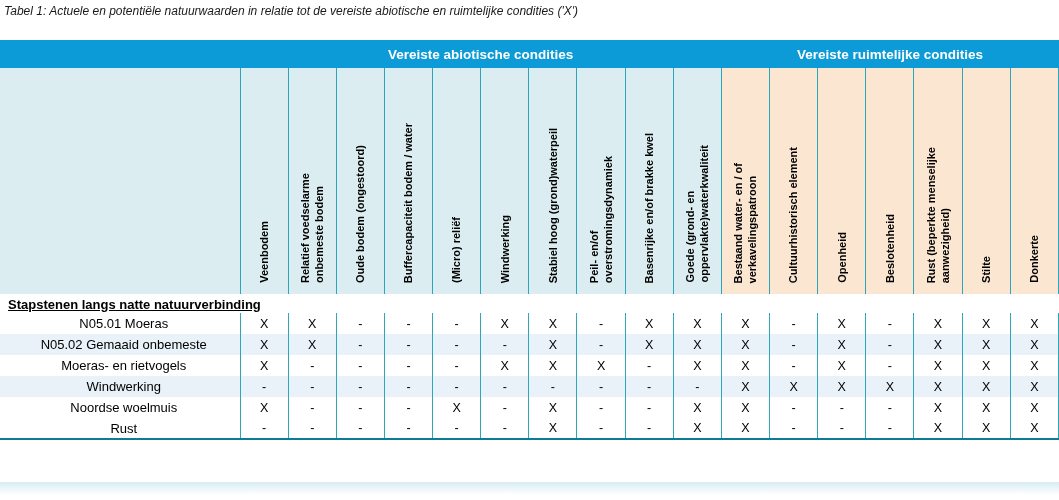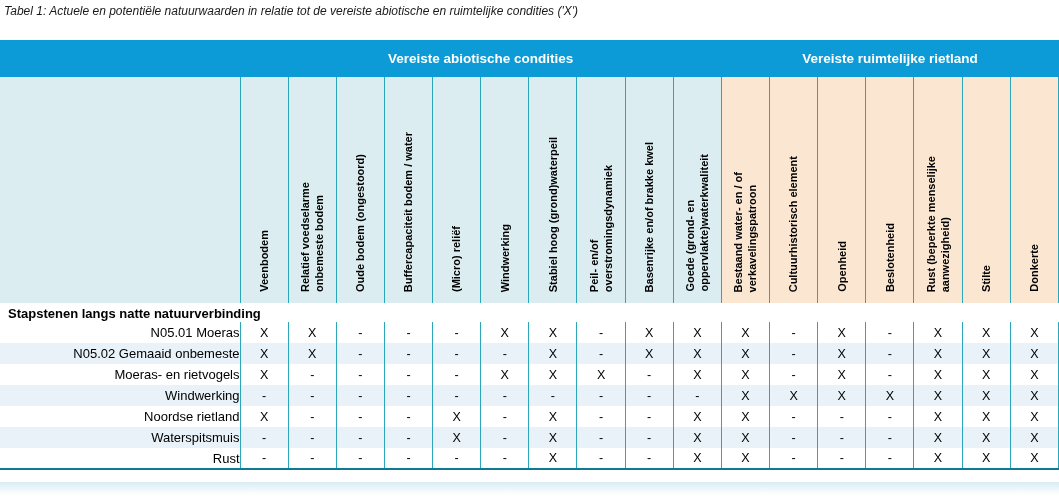--- a/index.html
+++ b/index.html
@@ -21,41 +21,41 @@
     white-space:nowrap;
   }
   table.matrix{
     position:absolute;top:40px;left:0;width:1059px;
     border-collapse:collapse;table-layout:fixed;
     border-bottom:2px solid var(--bottom-border);
   }
   col.label-col{width:240px;}
   .band-row th{
     background:var(--band-blue);color:#ffffff;font-weight:bold;font-size:13.5px;
-    height:37px;text-align:center;padding:0;vertical-align:middle;
+    height:28px;text-align:center;padding:0;vertical-align:middle;
   }
   .head-row th{
     height:226px;vertical-align:bottom;text-align:center;padding:0 0 7px 0;
   }
   .head-row th.corner{background:var(--abiotic-bg);}
   .head-row th.abio{background:var(--abiotic-bg);border-left:1px solid var(--separator);}
   .head-row th.ruimte{background:var(--spatial-bg);border-left:1px solid var(--separator);}
   .head-row th:last-child{border-right:1px solid var(--separator);}
   .vtext{
     display:inline-block;
     writing-mode:vertical-rl;transform:rotate(180deg);
     font-size:11px;font-weight:bold;line-height:1.3;
     white-space:pre-line;text-align:left;color:#000;
   }
   .section-row td{
     font-weight:bold;font-size:13px;height:19px;padding:2px 0 1px 8px;
-    background:#ffffff;text-align:left;
+    background:#ffffff;text-align:left;text-decoration:underline;
   }
   .data-row td{height:21px;padding:0;font-size:13px;background:#ffffff;}
-  .data-row td.rowlabel{padding-left:8px;text-align:right;}
+  .data-row td.rowlabel{padding-left:8px;text-align:center;}
   .data-row td.val{
     text-align:center;font-size:12.5px;
     border-left:1px solid var(--separator);
   }
   .data-row td.val:last-child{border-right:1px solid var(--separator);}
   .data-row.alt td{background:var(--alt-row-bg);}
   .bottom-strip{
     position:absolute;top:482px;left:0;width:1059px;height:13px;
     background:linear-gradient(to bottom,#d9ecf4,#ffffff);
   }
@@ -85,21 +85,21 @@
         <col>
         <col>
         <col>
         <col>
         <col>
       </colgroup>
     <thead>
       <tr class="band-row">
         <th class="band"></th>
         <th class="band" id="band-abiotic" colspan="10">Vereiste abiotische condities</th>
-        <th class="band" id="band-spatial" colspan="7">Vereiste ruimtelijke rietland</th>
+        <th class="band" id="band-spatial" colspan="7">Vereiste ruimtelijke condities</th>
       </tr>
       <tr class="head-row" id="head-row">
         <th class="corner"></th>
       <th class="vh abio"><span class="vtext">Veenbodem</span></th>
           <th class="vh abio"><span class="vtext">Relatief voedselarme
 onbemeste bodem</span></th>
           <th class="vh abio"><span class="vtext">Oude bodem (ongestoord)</span></th>
           <th class="vh abio"><span class="vtext">Buffercapaciteit bodem / water</span></th>
           <th class="vh abio"><span class="vtext">(Micro) reliëf</span></th>
           <th class="vh abio"><span class="vtext">Windwerking</span></th>
@@ -198,42 +198,22 @@
           <td class="val">-</td>
           <td class="val">X</td>
           <td class="val">X</td>
           <td class="val">X</td>
           <td class="val">X</td>
           <td class="val">X</td>
           <td class="val">X</td>
           <td class="val">X</td>
         </tr>
         <tr class="data-row">
-          <td class="rowlabel">Noordse rietland</td>
-          <td class="val">X</td>
-          <td class="val">-</td>
-          <td class="val">-</td>
-          <td class="val">-</td>
-          <td class="val">X</td>
-          <td class="val">-</td>
-          <td class="val">X</td>
-          <td class="val">-</td>
-          <td class="val">-</td>
-          <td class="val">X</td>
-          <td class="val">X</td>
-          <td class="val">-</td>
-          <td class="val">-</td>
-          <td class="val">-</td>
-          <td class="val">X</td>
-          <td class="val">X</td>
-          <td class="val">X</td>
-        </tr>
-        <tr class="data-row alt">
-          <td class="rowlabel">Waterspitsmuis</td>
-          <td class="val">-</td>
+          <td class="rowlabel">Noordse woelmuis</td>
+          <td class="val">X</td>
           <td class="val">-</td>
           <td class="val">-</td>
           <td class="val">-</td>
           <td class="val">X</td>
           <td class="val">-</td>
           <td class="val">X</td>
           <td class="val">-</td>
           <td class="val">-</td>
           <td class="val">X</td>
           <td class="val">X</td>

